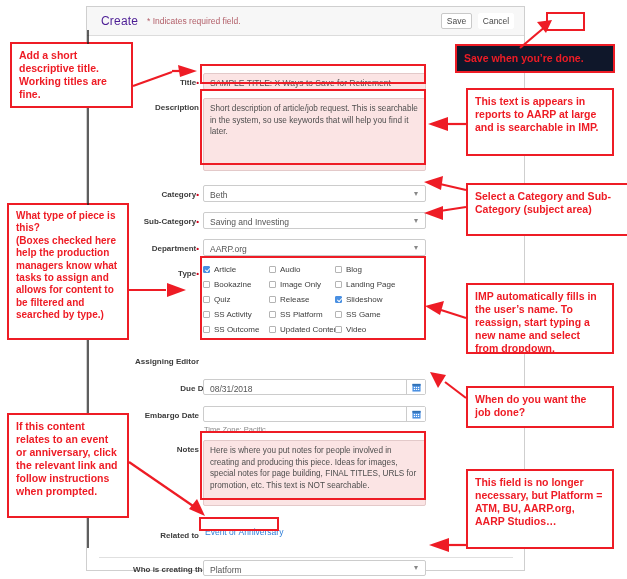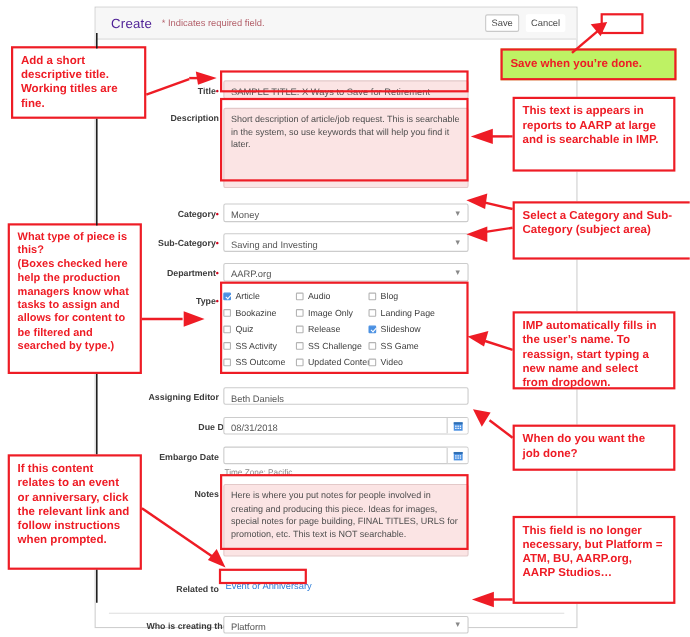--- a/index.html
+++ b/index.html
@@ -90,21 +90,21 @@
   
   .divider{position:absolute;left:12px;top:521px;width:414px;height:1px;background:#e0e0e0;}
 
   
   .note{
     position:absolute;box-sizing:border-box;
     border:2px solid #ee1c25;background:#ffffff;
     color:#ee1c25;font-size:10.5px;line-height:13px;
     padding:5px 7px;font-weight:bold;
   }
-  .note.pink{background:#bef264;}
+  .note.pink{background:#0f172a;}
   .note .t{display:block;}
   .note .sub{font-weight:bold;font-size:10px;}
   .note b{font-weight:bold;}
 
   
   .hl{position:absolute;border:2px solid #ee1c25;box-sizing:border-box;background:transparent;}
 
   
   .arrow{position:absolute;pointer-events:none;overflow:visible;}
 </style>
@@ -129,21 +129,21 @@
         <span class="val">SAMPLE TITLE: X Ways to Save for Retirement</span>
       </div>
 
       <span class="f-label" style="left:50px;top:66px;width:62px;"><span>Description</span></span>
       <div class="field textarea-pink" style="left:116px;top:62px;width:223px;height:73px;">
         <span class="ta-text">Short description of article/job request. This is searchable in the system, so use keywords that will help you find it later.</span>
       </div>
 
       <span class="f-label" style="left:48px;top:153px;width:64px;"><span>Category</span><span class="req">•</span></span>
       <div class="field" style="left:116px;top:149px;width:223px;height:17px;">
-        <span class="val">Money</span>
+        <span class="val">Beth</span>
         <span class="caret">▾</span>
       </div>
 
       <span class="f-label" style="left:38px;top:180px;width:74px;"><span>Sub-Category</span><span class="req">•</span></span>
       <div class="field" style="left:116px;top:176px;width:223px;height:17px;">
         <span class="val">Saving and Investing</span>
         <span class="caret">▾</span>
       </div>
 
       <span class="f-label" style="left:44px;top:207px;width:68px;"><span>Department</span><span class="req">•</span></span>
@@ -184,21 +184,21 @@
         <div class="cb-row col2" style="top:15px;">
             <span class="cbx"></span>
             <span>Image Only</span>
           </div>
         <div class="cb-row col2" style="top:30px;">
             <span class="cbx"></span>
             <span>Release</span>
           </div>
         <div class="cb-row col2" style="top:45px;">
             <span class="cbx"></span>
-            <span>SS Challenge</span>
+            <span>SS Platform</span>
           </div>
         <div class="cb-row col2" style="top:60px;">
             <span class="cbx"></span>
             <span>Updated Content</span>
           </div>
 
         <div class="cb-row col3" style="top:0px;">
             <span class="cbx"></span>
             <span>Blog</span>
           </div>
@@ -214,23 +214,20 @@
             <span class="cbx"></span>
             <span>SS Game</span>
           </div>
         <div class="cb-row col3" style="top:60px;">
             <span class="cbx"></span>
             <span>Video</span>
           </div>
       </div>
 
       <span class="f-label" style="left:26px;top:320px;width:86px;">Assigning Editor</span>
-      <div class="field" style="left:116px;top:316px;width:223px;height:16px;">
-        <span class="val">Beth Daniels</span>
-      </div>
 
       <span class="f-label" style="left:72px;top:347px;width:56px;">Due Date</span>
       <div class="field" style="left:116px;top:343px;width:223px;height:16px;">
         <span class="val">08/31/2018</span>
         <span class="cal-btn">
           <svg class="cal-ico" viewBox="0 0 10 10">
             <rect x="0.5" y="1" width="9" height="8.5" fill="#4a90e2"></rect>
             <rect x="0.5" y="1" width="9" height="2" fill="#2f6fb3"></rect>
             <rect x="2" y="4.3" width="1.4" height="1.3" fill="#ffffff"></rect>
             <rect x="4.3" y="4.3" width="1.4" height="1.3" fill="#ffffff"></rect>

